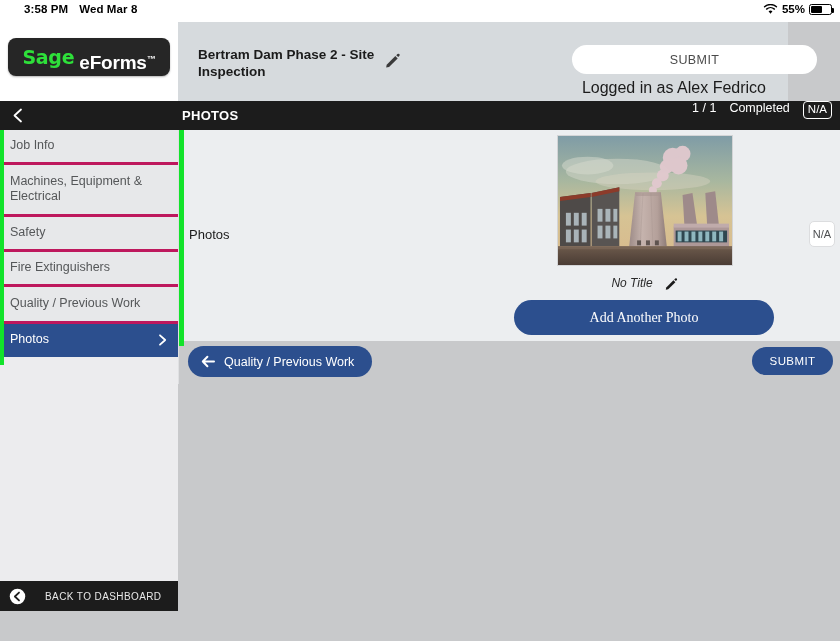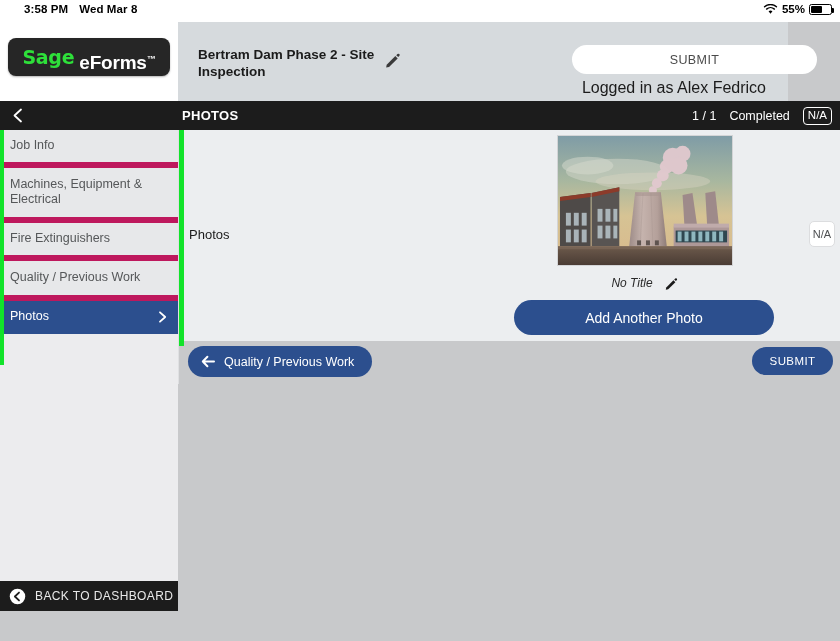--- a/index.html
+++ b/index.html
@@ -117,41 +117,41 @@
     position: absolute; left: 10px; top: 6px;
     width: 16px; height: 17px; cursor: pointer;
   }
   .section-title {
     position: absolute; left: 182px; top: 7px;
     font-size: 13px; font-weight: bold; color: #ffffff;
     letter-spacing: 0.3px;
   }
   .sec-right {
     position: absolute; right: 8px; top: 0;
-    height: 29px; display: flex; align-items: center; gap: 13px;
+    height: 29px; display: flex; align-items: flex-start; gap: 13px;
     color: #ffffff; font-size: 12.5px;
   }
   .na-chip {
     border: 1.3px solid #ffffff; border-radius: 4px;
     padding: 1px 4px 2px 4px; font-size: 11.5px;
     line-height: 13px; color: #ffffff; cursor: pointer;
     background: #1c1c1c;
   }
 
   
   .sidebar {
     position: absolute; top: 130px; left: 0;
     width: 178px; height: 481px;
     background: #ececee;
   }
   .nav-stack { position: relative; }
   .nav-item {
     position: relative;
     background: #e7e8ea;
-    border-bottom: 6px solid #be185d;
+    border-bottom: 3px solid #be185d;
     padding: 8px 14px 9px 10px;
     font-size: 12.5px; color: #555759;
     line-height: 15px;
     cursor: pointer;
   }
   .nav-item.tall { padding-top: 9px; padding-bottom: 10px; }
   .nav-item.selected {
     background: #2c4f8e;
     color: #ffffff;
     border-bottom: 1px solid #2c4f8e;
@@ -179,22 +179,22 @@
     position: absolute; left: 0; bottom: 0;
     width: 178px; height: 30px;
     background: #1c1c1c;
     display: flex; align-items: center;
     cursor: pointer;
   }
   .back-dash .circ {
     margin-left: 9px; width: 17px; height: 17px;
   }
   .back-dash .bd-label {
-    margin-left: 9px; color: #e8e8e8;
-    font-size: 12px; letter-spacing: 0.4px;
+    margin-left: 19px; color: #e8e8e8;
+    font-size: 10px; letter-spacing: 0.4px;
   }
 
   
   .content {
     position: absolute; top: 130px; left: 184px;
     width: 656px; height: 211px;
     background: #eceef0;
   }
   .field-label {
     position: absolute; left: 5px; top: 97px;
@@ -218,20 +218,21 @@
     font-size: 12px; font-style: italic; color: #2a2a2a;
   }
   .cap-pencil { width: 15px; height: 15px; cursor: pointer; }
   .add-photo-btn {
     position: absolute; left: 330px; top: 170px;
     width: 260px; height: 35px;
     background: #2c4f8e; border-radius: 18px;
     display: flex; align-items: center; justify-content: center;
     color: #ffffff; font-size: 14px;
     cursor: pointer;
+    font-family: Liberation Serif, serif;
   }
   .na-square {
     position: absolute; right: 5px; top: 91px;
     width: 26px; height: 26px;
     background: #ffffff;
     border: 1px solid #dcdddf; border-radius: 5px;
     display: flex; align-items: center; justify-content: center;
     font-size: 11px; color: #4e5052;
     cursor: pointer;
   }
@@ -320,20 +321,21 @@
       <span>1 / 1</span>
       <span>Completed</span>
       <span class="na-chip">N/A</span>
     </div>
   </div>
 
   <div class="sidebar">
     <div class="nav-stack" id="nav-stack">
         <div class="nav-item"><span>Job Info</span></div>
         <div class="nav-item tall"><span>Machines, Equipment &amp; Electrical</span></div>
+        <div class="nav-item"><span>Safety</span></div>
         <div class="nav-item"><span>Fire Extinguishers</span></div>
         <div class="nav-item tall"><span>Quality / Previous Work</span></div>
         <div class="nav-item selected"><span>Photos</span><svg class="chev" viewBox="0 0 11 13">
             <path d="M3 1.8 L8.2 6.5 L3 11.2" stroke="#ffffff" stroke-width="1.8" fill="none" stroke-linecap="round" stroke-linejoin="round"></path>
           </svg></div>
       </div>
     <div class="back-dash">
       <svg class="circ" viewBox="0 0 18 18">
         <circle cx="9" cy="9" r="8.2" fill="#ffffff"></circle>
         <path d="M10.6 4.8 L6.2 9 L10.6 13.2" stroke="#1c1c1c" stroke-width="1.9" fill="none" stroke-linecap="round" stroke-linejoin="round"></path>

